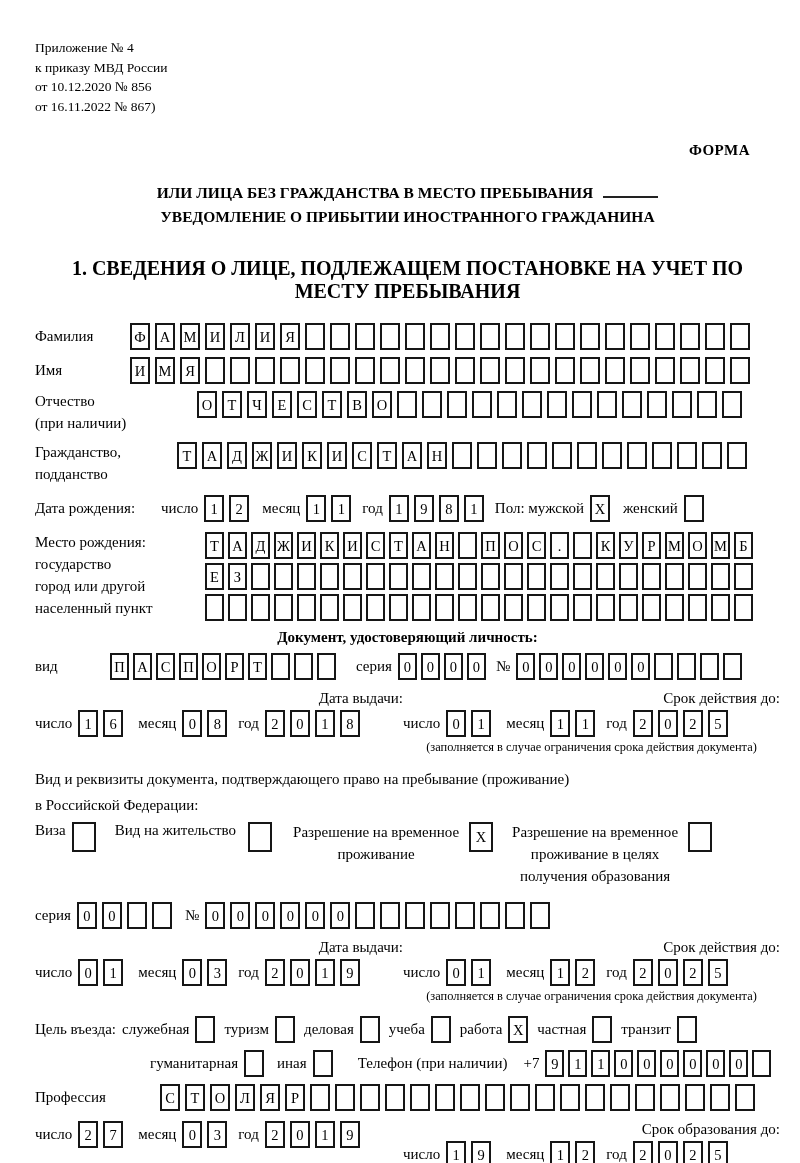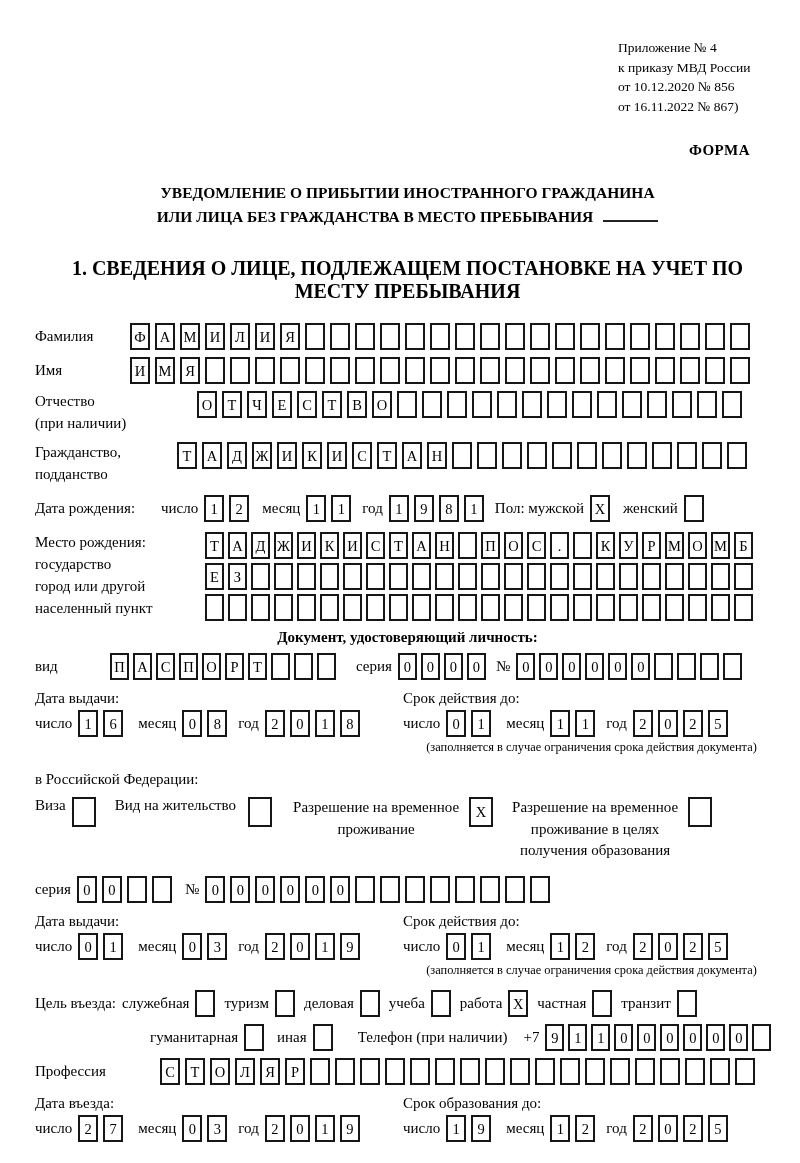--- a/index.html
+++ b/index.html
@@ -2,62 +2,62 @@
 <html><head>
 <meta charset="utf-8">
 <style>
   html,body{margin:0;padding:0;background:#fff;}
   body{
     width:800px;min-height:1163px;
     font-family:"Liberation Serif","DejaVu Serif",serif;
     color:#000;font-size:15px;
   }
   .page{padding:38px 20px 20px 35px;box-sizing:border-box;width:800px;}
-  .hdr{margin-left:583px;font-size:13.5px;line-height:1.45;}
+  .hdr{font-size:13.5px;line-height:1.45;}
   .hdr .gap{margin-top:6px;}
   .forma{font-weight:bold;text-align:right;margin:26px 30px 0 0;font-size:15px;letter-spacing:.5px;}
   .title{text-align:center;font-weight:bold;font-size:15.5px;margin-top:22px;line-height:1.55;}
   .uline{display:inline-block;width:55px;border-bottom:2px solid #222;height:12px;margin-left:10px;}
   .sec-head{text-align:center;font-weight:bold;font-size:20px;margin-top:28px;}
   .row{display:flex;align-items:center;margin-top:7px;}
   .row.top{align-items:flex-start;}
   .lbl{flex:none;}
   .dlbl{flex:none;margin-right:6px;}
   .boxes{display:flex;align-items:center;flex:none;}
   .box{
     display:inline-block;flex:none;box-sizing:content-box;
     width:16px;height:23px;border:2px solid #161616;margin-right:5px;
     text-align:center;line-height:24px;font-size:14.5px;background:#fff;
   }
   .compact .box{width:15px;margin-right:4px;}
   .boxlg .box{width:20px;height:26px;line-height:27px;}
   .stack > .boxes{margin-bottom:4px;}
   .datecols{display:flex;margin-top:10px;}
-  .datehead{text-align:left;margin-bottom:3px;}
+  .datehead{text-align:right;margin-bottom:3px;}
   .note{font-size:12.4px;text-align:center;margin-top:3px;}
   .cl{line-height:1.45;}
   .center{text-align:center;}
 </style>
 </head>
 <body>
 
 <div class="page">
 
   <div class="hdr">
     <div>Приложение № 4</div>
     <div>к приказу МВД России</div>
     <div>от 10.12.2020 № 856</div>
     <div>от 16.11.2022 № 867)</div>
   </div>
 
   <div class="forma">ФОРМА</div>
 
   <div class="title">
+    <div><span>ИЛИ ЛИЦА БЕЗ ГРАЖДАНСТВА В МЕСТО ПРЕБЫВАНИЯ</span><span class="uline"></span></div>
     <div>УВЕДОМЛЕНИЕ О ПРИБЫТИИ ИНОСТРАННОГО ГРАЖДАНИНА</div>
-    <div><span>ИЛИ ЛИЦА БЕЗ ГРАЖДАНСТВА В МЕСТО ПРЕБЫВАНИЯ</span><span class="uline"></span></div>
   </div>
 
   <div class="sec-head">1. СВЕДЕНИЯ О ЛИЦЕ, ПОДЛЕЖАЩЕМ ПОСТАНОВКЕ НА УЧЕТ ПО МЕСТУ ПРЕБЫВАНИЯ</div>
 
   <div class="row" style="margin-top:20px">
     <span class="lbl" style="width:95px">Фамилия</span>
     <span class="boxes">
         <span class="box">Ф</span>
         <span class="box">А</span>
         <span class="box">М</span>
@@ -378,20 +378,21 @@
             <span class="box">0</span>
             <span class="box">2</span>
             <span class="box">5</span>
           </span>
       </div>
       <div class="note">(заполняется в случае ограничения срока действия документа)</div>
     </div>
   </div>
 
   <div style="margin-top:12px;line-height:1.7">
+    <div>Вид и реквизиты документа, подтверждающего право на пребывание (проживание)</div>
     <div>в Российской Федерации:</div>
   </div>
 
   <div class="row top" style="margin-top:4px">
     <span class="dlbl">Виза</span>
     <span class="boxes boxlg">
         <span class="box"></span>
       </span>
     <span class="dlbl" style="margin-left:14px">Вид на жительство</span>
     <span class="boxes boxlg" style="margin-left:6px">
@@ -571,21 +572,20 @@
         <span class="box"></span>
         <span class="box"></span>
         <span class="box"></span>
         <span class="box"></span>
         <span class="box"></span>
       </span>
   </div>
 
   <div class="datecols">
     <div style="width:368px">
-      <div class="datehead">Дата въезда:</div>
       <div class="row" style="margin-top:0">
         <span class="dlbl">число</span>
         <span class="boxes">
             <span class="box">2</span>
             <span class="box">7</span>
           </span>
         <span class="dlbl" style="margin-left:10px">месяц</span>
         <span class="boxes">
             <span class="box">0</span>
             <span class="box">3</span>

